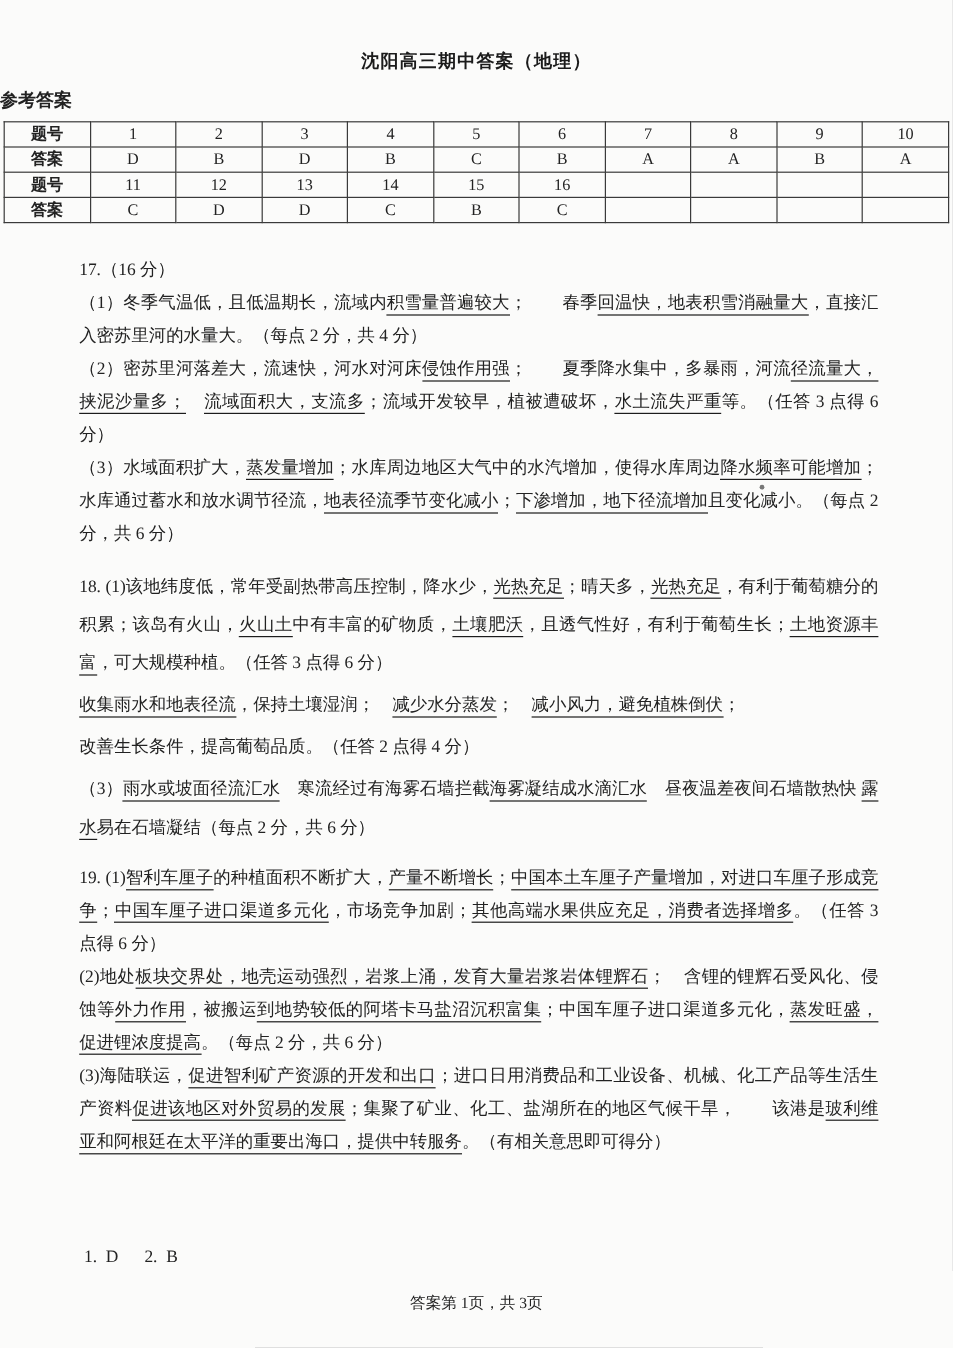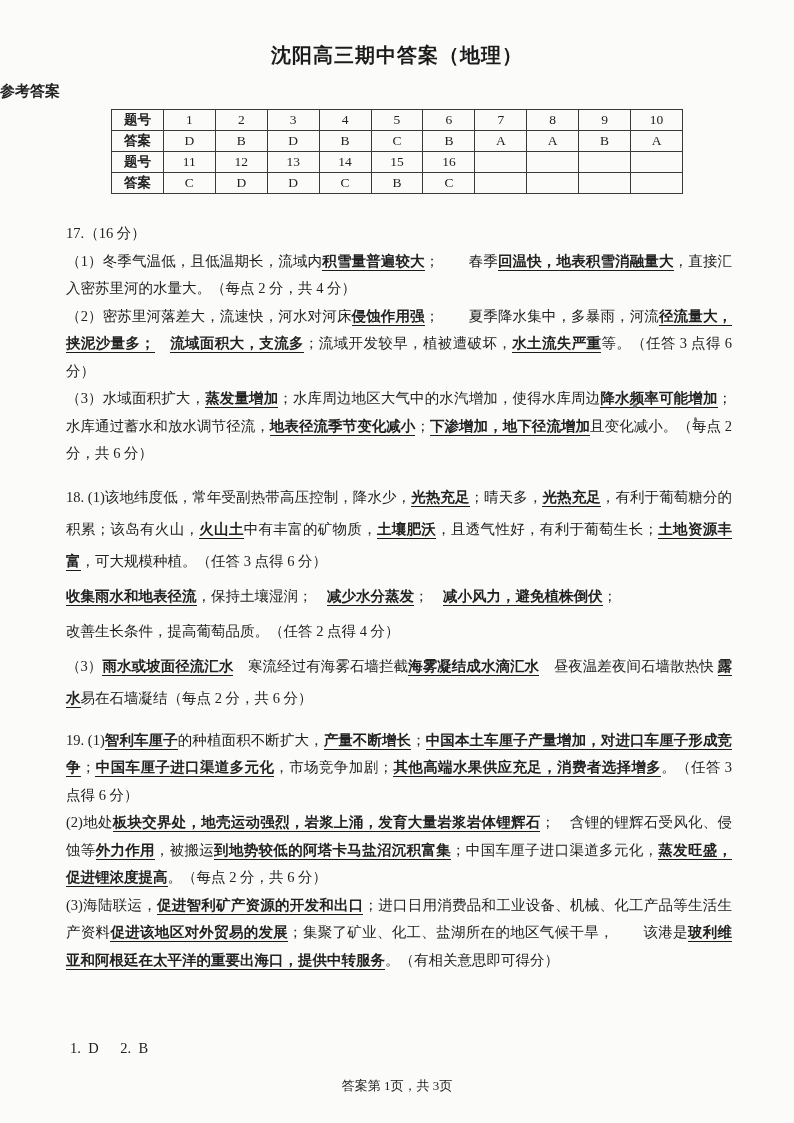--- a/index.html
+++ b/index.html
@@ -11,35 +11,35 @@
     margin: 0 auto;
     background: #fbfbfa;
     color: #222;
     font-family: "Liberation Serif", "DejaVu Serif", serif;
     overflow: hidden;
     box-sizing: border-box;
   }
   .page-title {
     margin: 42px 0 0 0;
     text-align: center;
-    font-size: 20px;
+    font-size: 15px;
     font-weight: 600;
     letter-spacing: 1px;
     color: #1b1b1b;
   }
   .subtitle {
     margin-top: 13px;
     font-size: 15px;
     font-weight: 600;
   }
   table.answer-table {
     margin: 8px auto 0 auto;
     border-collapse: collapse;
     table-layout: fixed;
-    width: 572px;
+    width: 788px;
   }
   table.answer-table td {
     border: 1.5px solid #3a3a3a;
     height: 20px;
     text-align: center;
     vertical-align: middle;
     font-size: 13.5px;
     padding: 0;
     color: #222;
   }
@@ -52,21 +52,21 @@
   .content p {
     margin: 0;
     line-height: 27.5px;
     white-space: pre-wrap;
   }
   .section { margin-bottom: 13px; }
   .section[data-section="q18"] p { line-height: 32px; }
   .section[data-section="q18"] p + p { margin-top: 3px; }
   span.u {
     border-bottom: 1.5px solid #1c1c1c;
-    font-weight: 700;
+    font-weight: 400;
     padding-bottom: 1px;
   }
   .bottom-note {
     position: absolute;
     left: 70px;
     top: 1040px;
     font-size: 14.5px;
     white-space: pre;
   }
   .page-footer {

